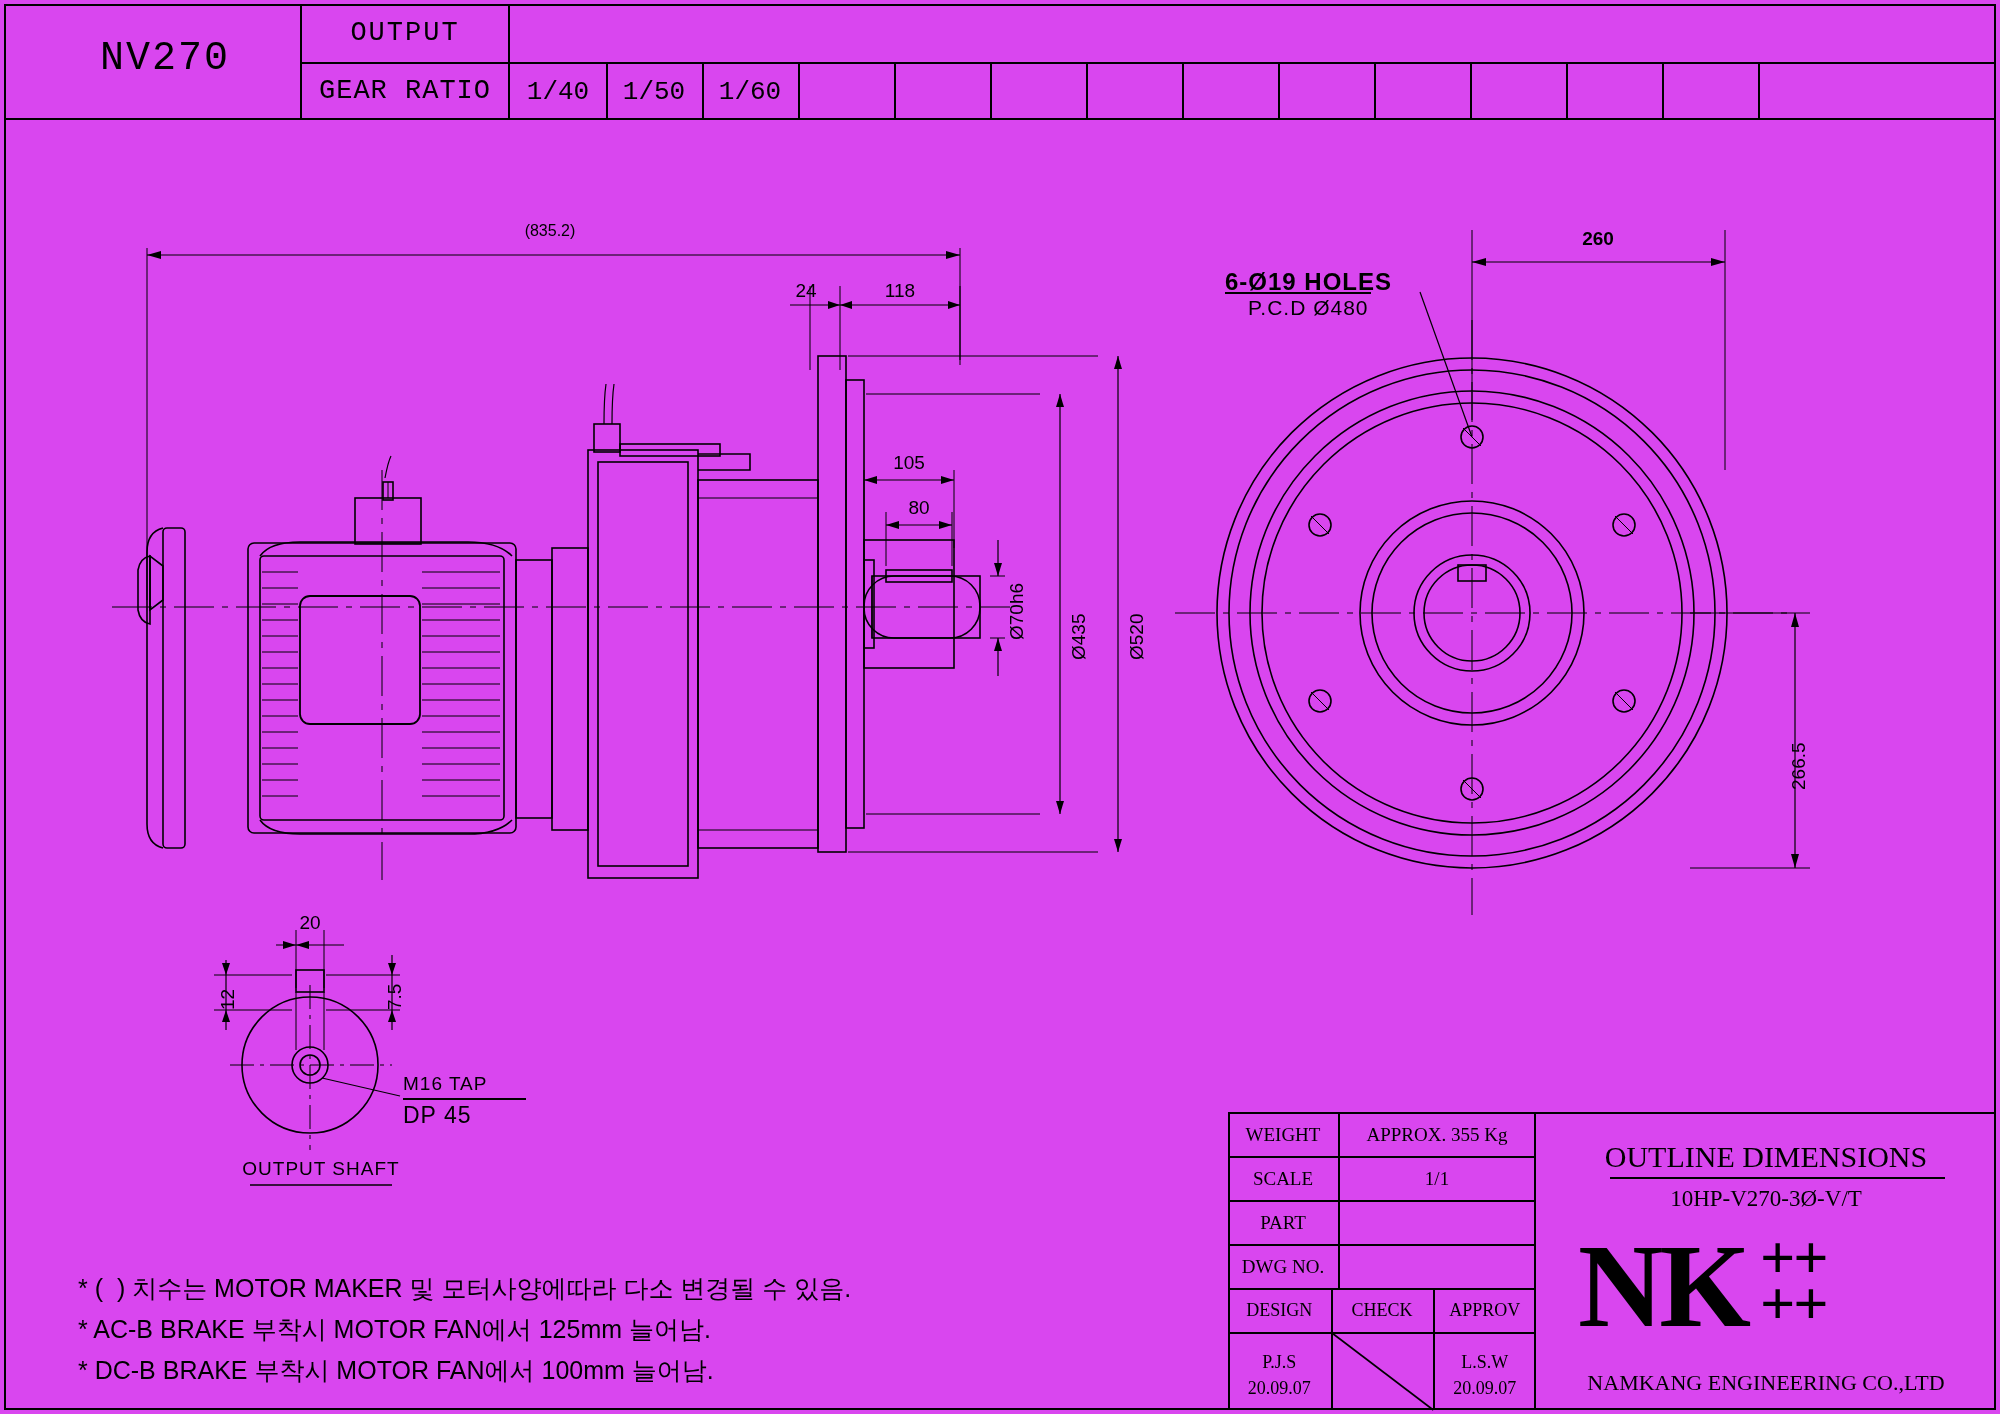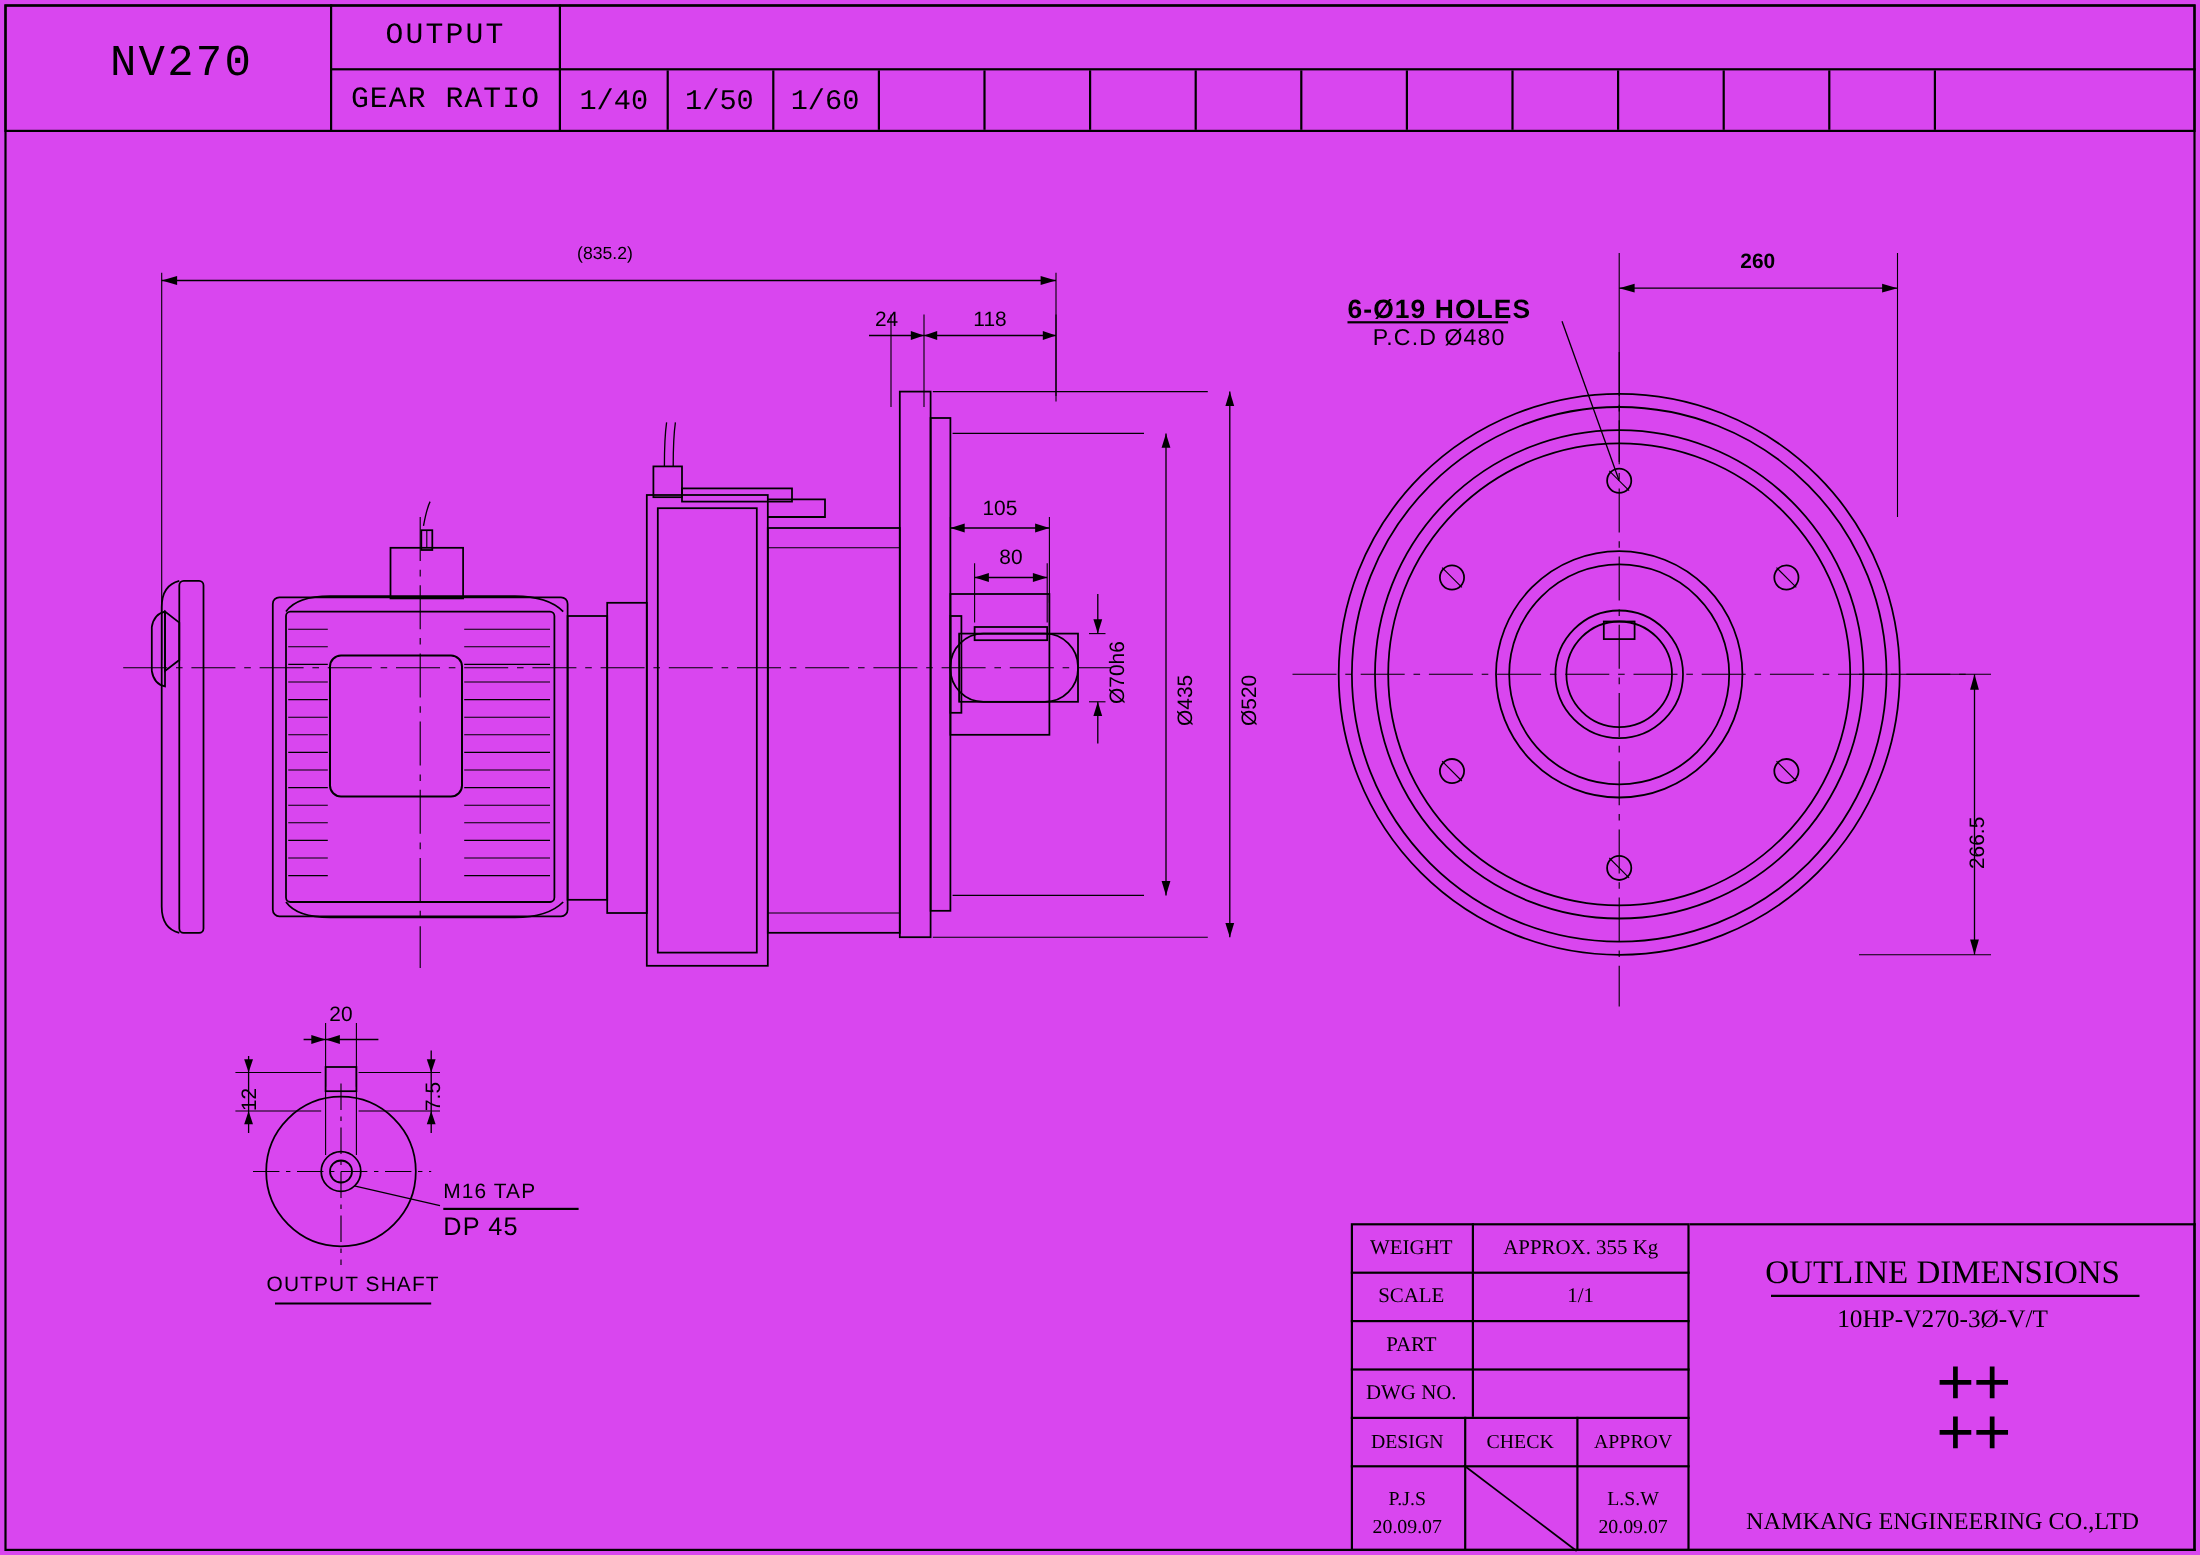--- a/index.html
+++ b/index.html
@@ -291,20 +291,25 @@
   <div class="txt dimtxt rot90" style="left:1788px;top:790px;">266.5</div>
 
   <div class="txt dimtxt ctr" style="left:280px;top:912px;width:60px;">20</div>
   <div class="txt dimtxt rot90" style="left:217px;top:1010px;">12</div>
   <div class="txt dimtxt rot90" style="left:384px;top:1010px;">7.5</div>
   <div class="txt dimtxt" style="left:403px;top:1073px;font-size:19px;letter-spacing:1px;">M16 TAP</div>
   <div class="txt dimtxt" style="left:403px;top:1102px;font-size:23px;letter-spacing:1px;">DP 45</div>
   <div class="ln" style="left:403px;top:1098px;width:123px;height:2px;"></div>
   <div class="txt dimtxt ctr" style="left:240px;top:1158px;width:162px;font-size:19px;letter-spacing:1px;">OUTPUT SHAFT</div>
 
+  <div id="notes" style="position:absolute;left:78px;top:1268px;width:900px;">
+      <div style="font-size: 25px; line-height: 41px; white-space: pre; font-family: &quot;Liberation Sans&quot;, sans-serif;">* (  ) 치수는 MOTOR MAKER 및 모터사양에따라 다소 변경될 수 있음.</div>
+      <div style="font-size: 25px; line-height: 41px; white-space: pre; font-family: &quot;Liberation Sans&quot;, sans-serif;">* AC-B BRAKE 부착시 MOTOR FAN에서 125mm 늘어남.</div>
+      <div style="font-size: 25px; line-height: 41px; white-space: pre; font-family: &quot;Liberation Sans&quot;, sans-serif;">* DC-B BRAKE 부착시 MOTOR FAN에서 100mm 늘어남.</div>
+    </div>
 
   <div class="bord" style="left:1228px;top:1112px;width:308px;height:298px;"></div>
   <div id="info-rows">
       <div class="txt ctr" style="left: 1228px; top: 1124px; width: 110px; font-family: &quot;Liberation Serif&quot;, serif; font-size: 19px;">WEIGHT</div>
       <div class="txt ctr" style="left: 1338px; top: 1124px; width: 198px; font-family: &quot;Liberation Serif&quot;, serif; font-size: 19px;">APPROX. 355 Kg</div>
       <div class="ln" style="left: 1228px; top: 1156px; width: 308px; height: 2px;"></div>
       <div class="txt ctr" style="left: 1228px; top: 1168px; width: 110px; font-family: &quot;Liberation Serif&quot;, serif; font-size: 19px;">SCALE</div>
       <div class="txt ctr" style="left: 1338px; top: 1168px; width: 198px; font-family: &quot;Liberation Serif&quot;, serif; font-size: 19px;">1/1</div>
       <div class="ln" style="left: 1228px; top: 1200px; width: 308px; height: 2px;"></div>
       <div class="txt ctr" style="left: 1228px; top: 1212px; width: 110px; font-family: &quot;Liberation Serif&quot;, serif; font-size: 19px;">PART</div>
@@ -328,17 +333,18 @@
       <div class="txt ctr" style="left: 1433.33px; top: 1378px; width: 102.667px; font-family: &quot;Liberation Serif&quot;, serif; font-size: 18px;">20.09.07</div>
       <svg width="2000" height="1414">
         <line x1="1330.6666666666667" y1="1332" x2="1433.3333333333333" y2="1410" stroke="#000" stroke-width="1.6"></line>
       </svg>
     </div>
 
   <div class="bord" style="left:1536px;top:1112px;width:460px;height:298px;border-left-width:0;"></div>
   <div class="txt ctr" style="left:1536px;top:1140px;width:460px;font-family:'Liberation Serif',serif;font-size:30px;">OUTLINE DIMENSIONS</div>
   <div class="txt ctr" style="left:1536px;top:1186px;width:460px;font-family:'Liberation Serif',serif;font-size:23px;">10HP-V270-3Ø-V/T</div>
 
+  <div class="txt" style="left:1578px;top:1228px;font-family:'Liberation Serif',serif;font-weight:bold;font-size:118px;letter-spacing:-4px;line-height:118px;">NK</div>
   <div class="txt" style="left:1760px;top:1222px;font-family:'Liberation Serif',serif;font-weight:bold;font-size:62px;letter-spacing:-2px;">++</div>
   <div class="txt" style="left:1760px;top:1268px;font-family:'Liberation Serif',serif;font-weight:bold;font-size:62px;letter-spacing:-2px;">++</div>
   <div class="txt ctr" style="left:1536px;top:1370px;width:460px;font-family:'Liberation Serif',serif;font-size:22px;">NAMKANG ENGINEERING CO.,LTD</div>
 
 </div>
 
 </body></html>

